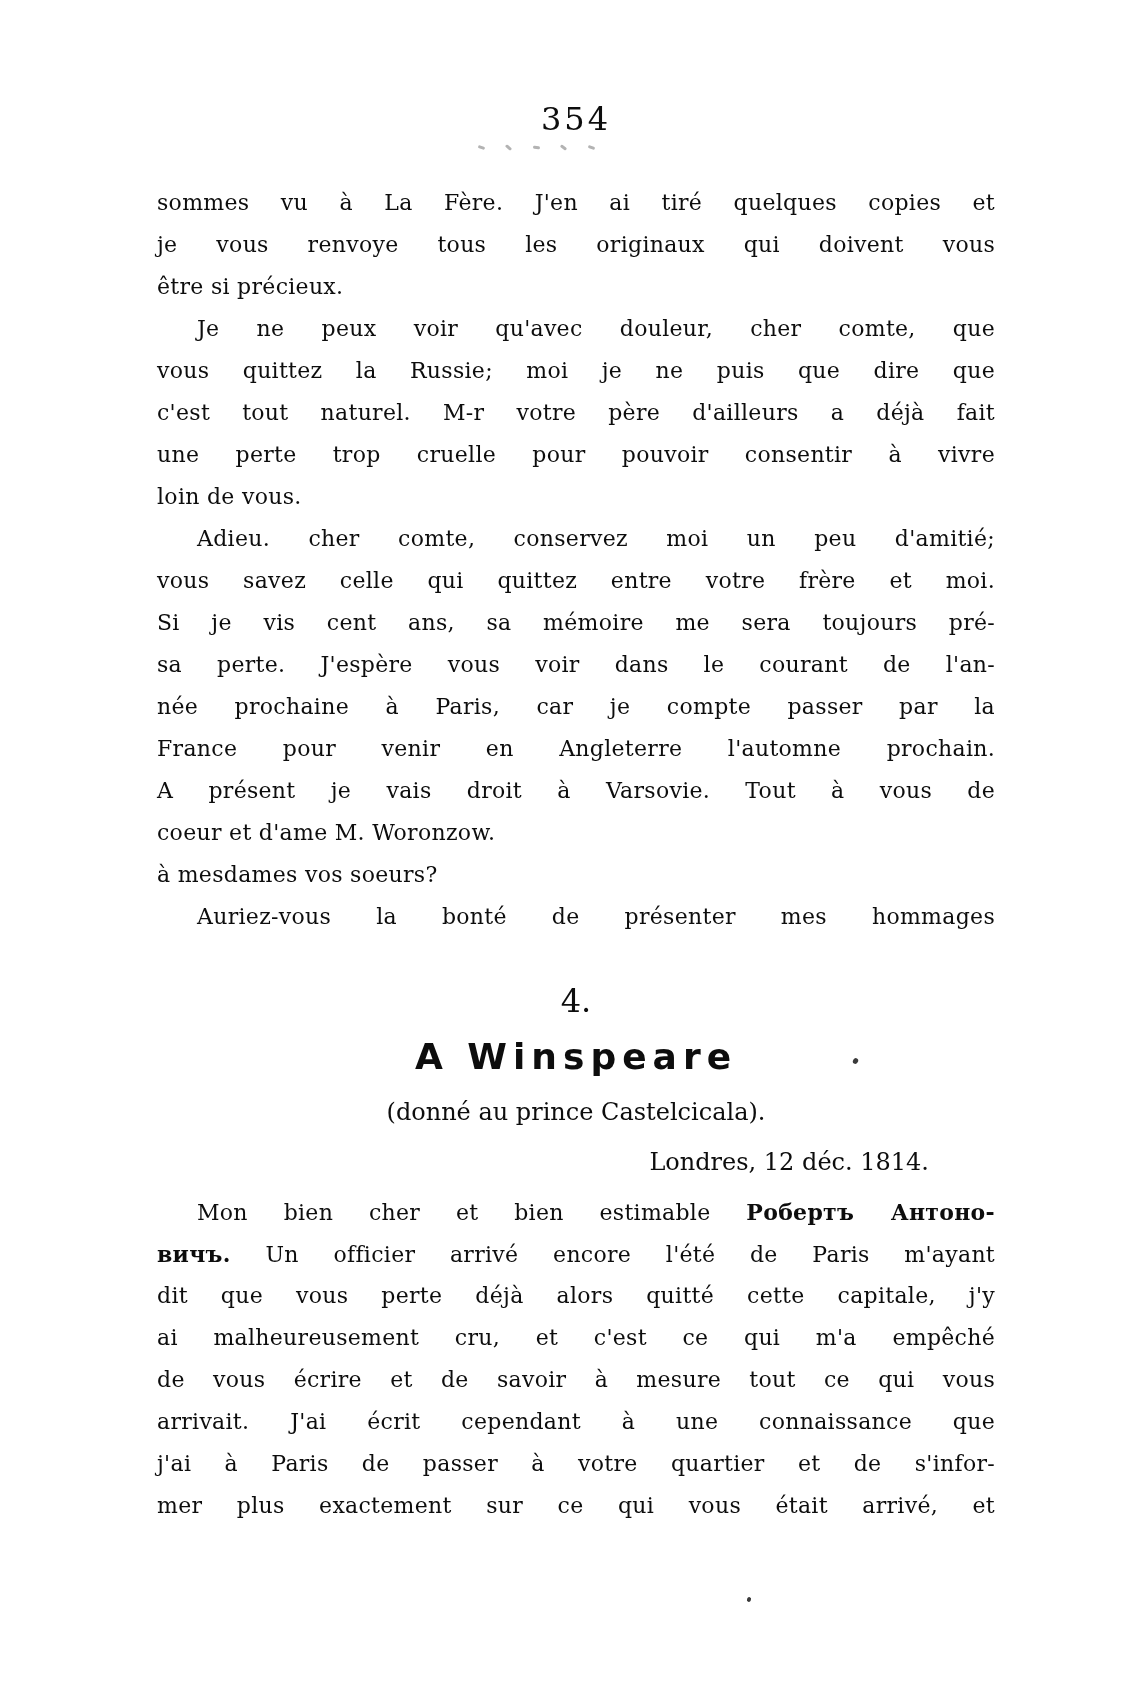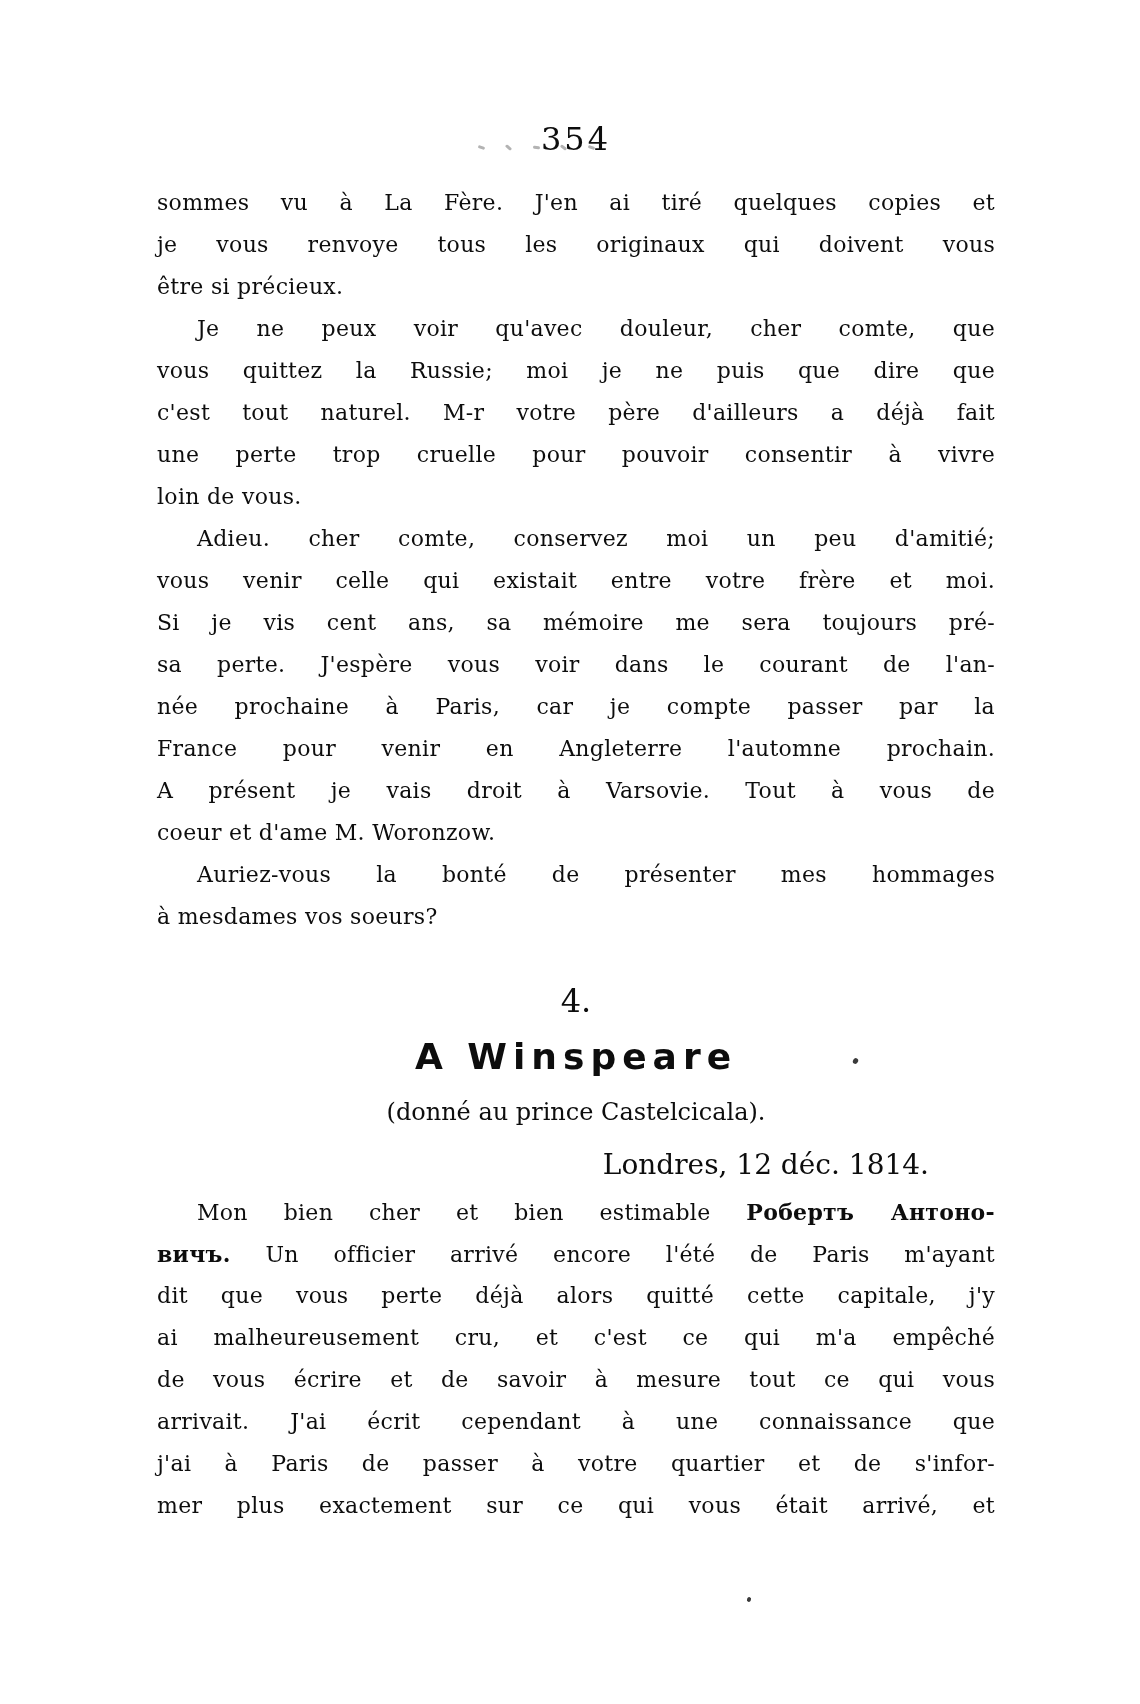--- a/index.html
+++ b/index.html
@@ -7,21 +7,21 @@
     position:relative;
     width:1140px;height:1704px;
     background:#ffffff;
     color:#0d0d0d;
     font-family:"DejaVu Serif", serif;
     overflow:hidden;
     margin:0 auto;
   }
   .pagenum{
     position:absolute;top:100px;left:157px;width:838px;
-    text-align:center;font-size:32px;letter-spacing:3px;margin-top:20px;
+    text-align:center;font-size:32px;letter-spacing:3px;
   }
   .dotsrow{position:absolute;top:146px;left:478px;width:130px;height:6px;}
   .dotsrow i{
     position:absolute;top:0;width:7px;height:3px;background:#b3b3b3;
     border-radius:2px;display:block;
   }
   .dotsrow i:nth-child(1){left:0;transform:rotate(18deg);}
   .dotsrow i:nth-child(2){left:27px;transform:rotate(40deg);}
   .dotsrow i:nth-child(3){left:55px;transform:rotate(8deg);}
   .dotsrow i:nth-child(4){left:82px;transform:rotate(35deg);}
@@ -49,21 +49,21 @@
     font-family:"DejaVu Sans", sans-serif;
     font-weight:700;font-size:36px;letter-spacing:6px;
   }
   .secattr{
     position:absolute;top:1098px;left:157px;width:838px;
     text-align:center;font-size:24px;
   }
   .dateline-wrap{
     position:absolute;top:1148px;left:157px;width:838px;
     box-sizing:border-box;padding-right:66px;
-    text-align:right;font-size:28px;
+    text-align:right;font-size:24px;
   }
   .speck{position:absolute;background:#3a3a3a;border-radius:50%;}
   .speck.s1{left:853px;top:1058px;width:5px;height:6px;transform:rotate(30deg);}
   .speck.s2{left:747px;top:1597px;width:4px;height:5px;transform:rotate(20deg);}
 </style>
 </head>
 <body>
 
 <div class="page">
 
@@ -80,29 +80,29 @@
   <div class="textblock letter-end">
       <div class="line"><span>sommes vu à La Fère. J'en ai tiré quelques copies et</span></div>
       <div class="line"><span>je vous renvoye tous les originaux qui doivent vous</span></div>
       <div class="line lastline"><span>être si précieux.</span></div>
       <div class="line indent"><span>Je ne peux voir qu'avec douleur, cher comte, que</span></div>
       <div class="line"><span>vous quittez la Russie; moi je ne puis que dire que</span></div>
       <div class="line"><span>c'est tout naturel. M-r votre père d'ailleurs a déjà fait</span></div>
       <div class="line"><span>une perte trop cruelle pour pouvoir consentir à vivre</span></div>
       <div class="line lastline"><span>loin de vous.</span></div>
       <div class="line indent"><span>Adieu. cher comte, conservez moi un peu d'amitié;</span></div>
-      <div class="line"><span>vous venir celle qui existait entre votre frère et moi.</span></div>
+      <div class="line"><span>vous savez celle qui quittez entre votre frère et moi.</span></div>
       <div class="line"><span>Si je vis cent ans, sa mémoire me sera toujours pré-</span></div>
       <div class="line"><span>sa perte. J'espère vous voir dans le courant de l'an-</span></div>
       <div class="line"><span>née prochaine à Paris, car je compte passer par la</span></div>
       <div class="line"><span>France pour venir en Angleterre l'automne prochain.</span></div>
       <div class="line"><span>A présent je vais droit à Varsovie. Tout à vous de</span></div>
       <div class="line lastline"><span>coeur et d'ame M. Woronzow.</span></div>
+      <div class="line lastline"><span>à mesdames vos soeurs?</span></div>
       <div class="line indent"><span>Auriez-vous la bonté de présenter mes hommages</span></div>
-      <div class="line lastline"><span>à mesdames vos soeurs?</span></div>
     </div>
 
   <div class="secnum">4.</div>
 
   <div class="sectitle">A Winspeare</div>
 
   <div class="secattr">(donné au prince Castelcicala).</div>
 
   <div class="dateline-wrap">
     <span>Londres, 12 déc. 1814.</span>

